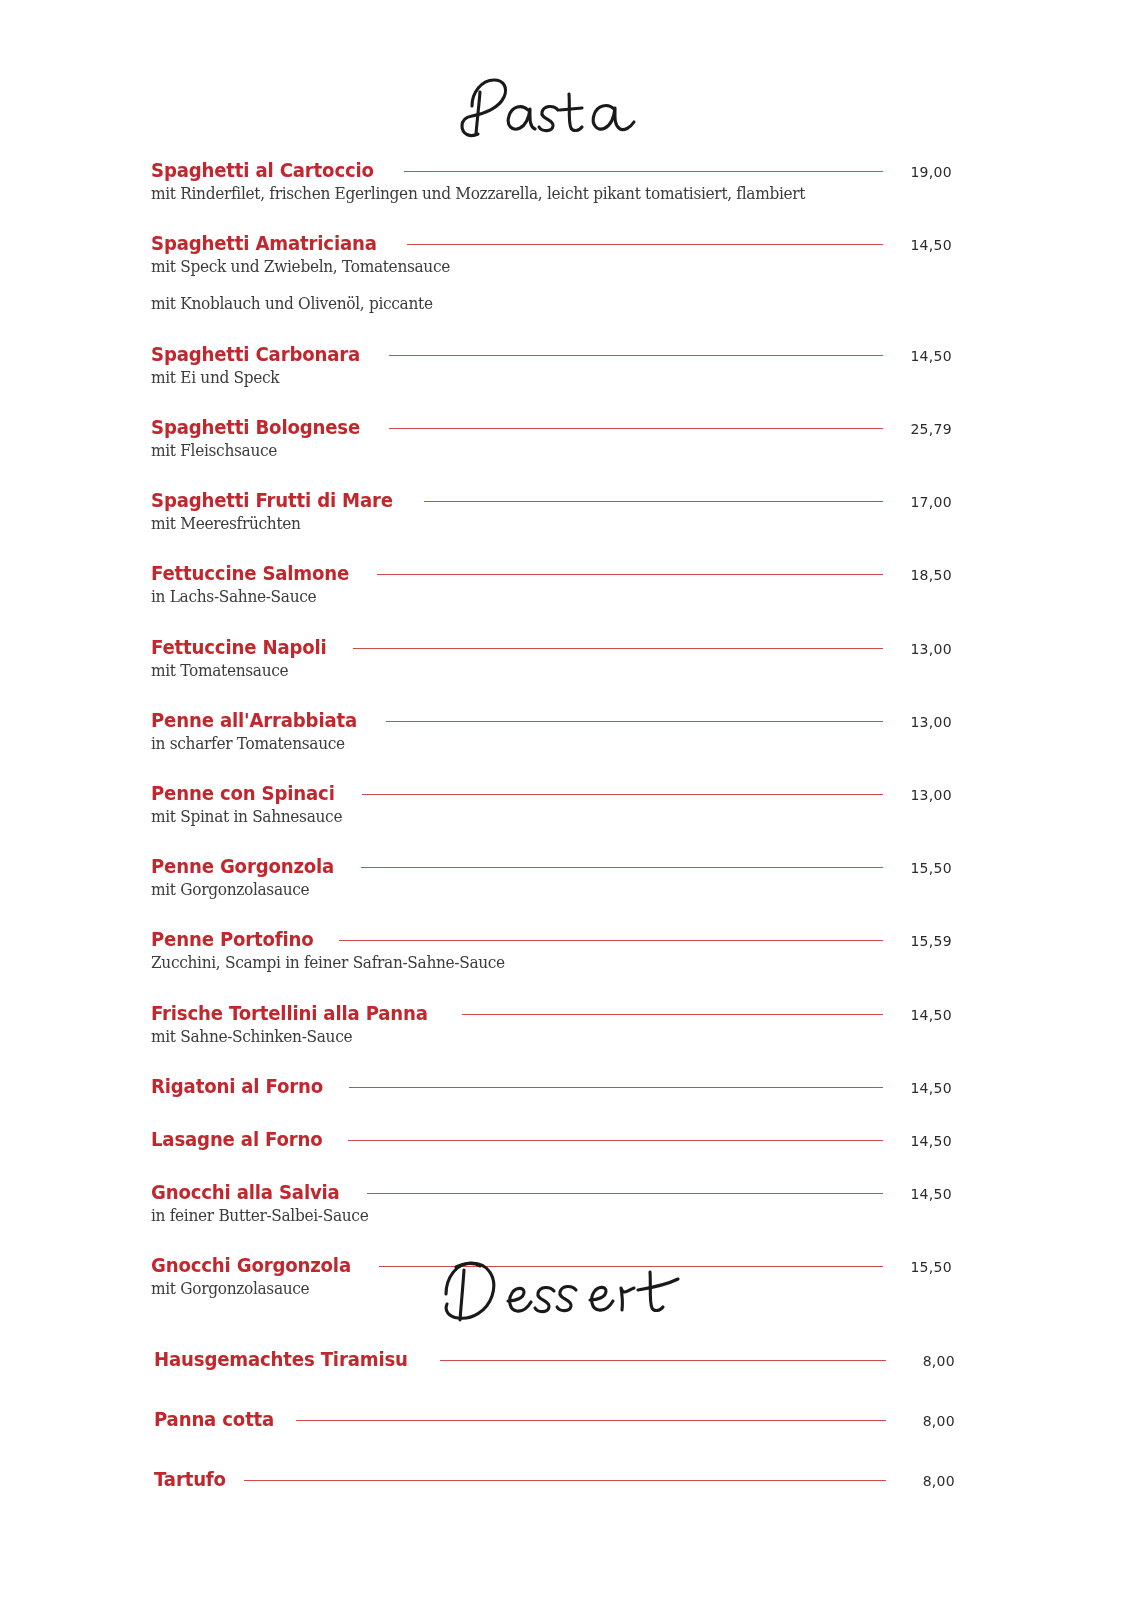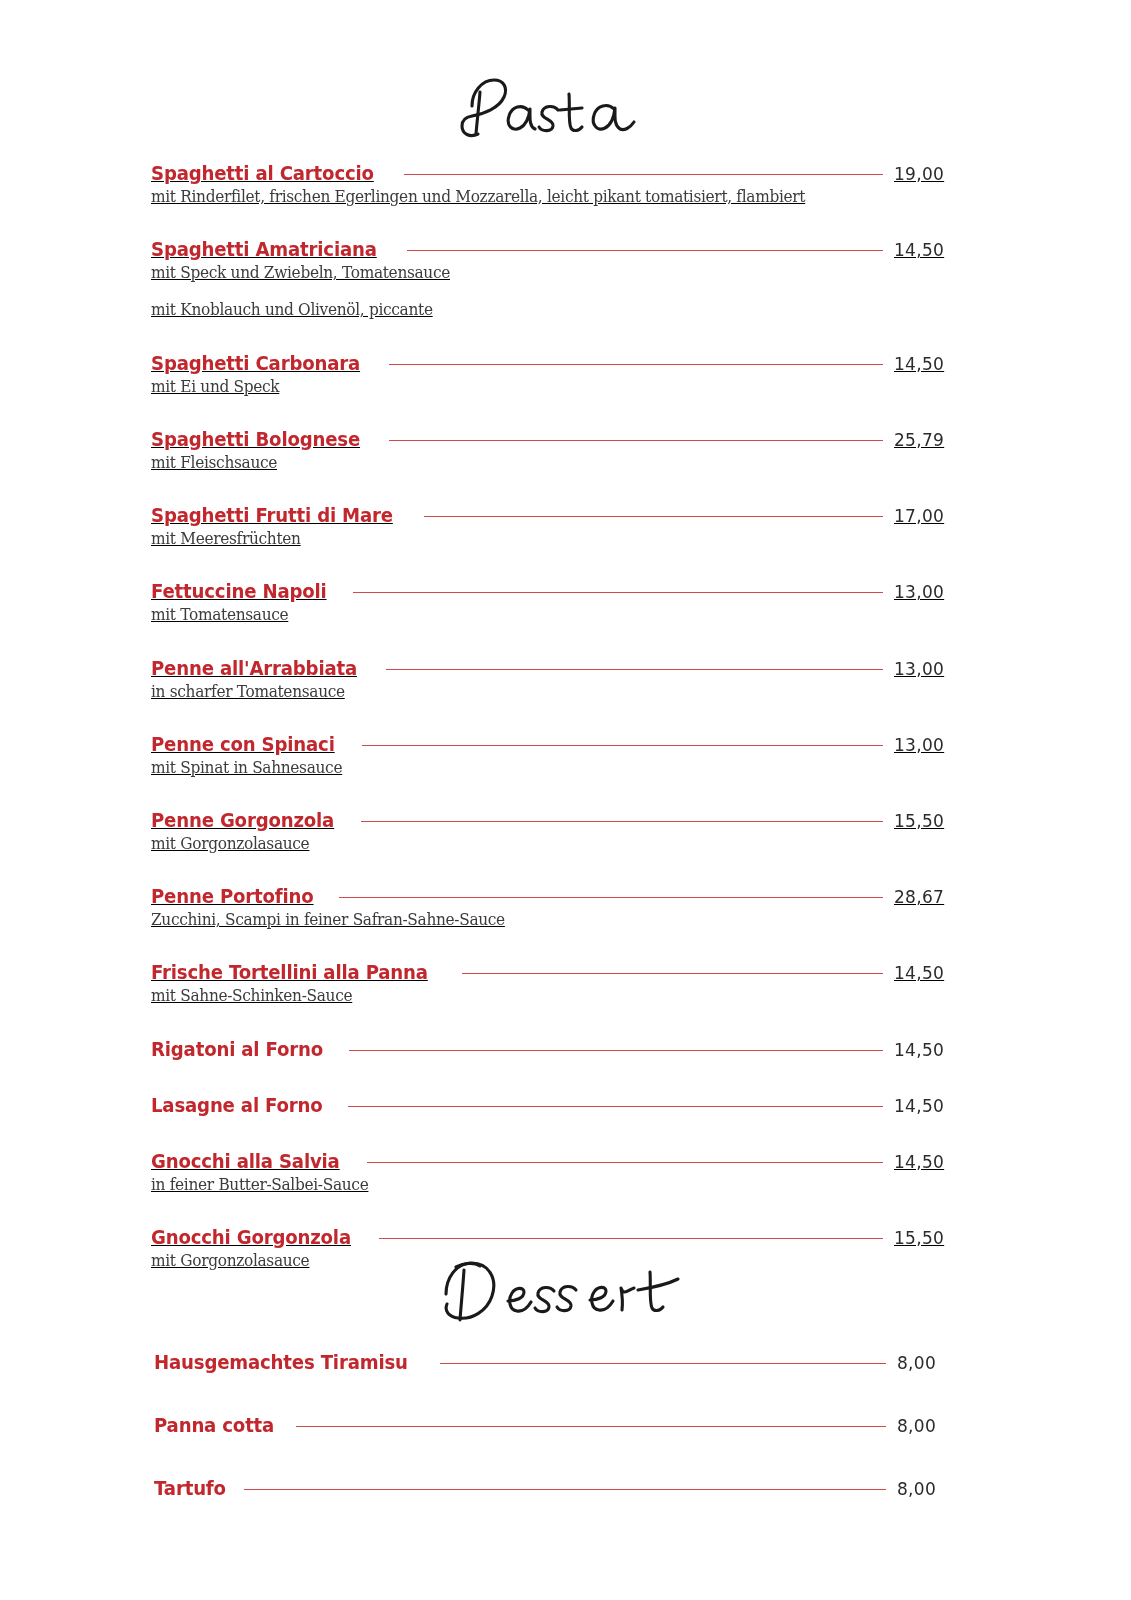--- a/index.html
+++ b/index.html
@@ -66,39 +66,40 @@
     background: #cf4a4a;
     margin: 0 11px 0 13px;
     position: relative;
     top: -5px;
     min-width: 18px;
   }
   .item-price {
     color: #2b2b2b;
     font-family: "DejaVu Sans", sans-serif;
     font-weight: 400;
-    font-size: 17px;
+    font-size: 14px;
     letter-spacing: 0.3px;
     flex: 0 0 58px;
+    text-align: right;
     white-space: nowrap;
     margin-top: 16px;
   }
   .item-desc {
     color: #3c3c3c;
     font-family: "DejaVu Serif", serif;
     font-weight: 400;
     font-size: 16.3px;
     letter-spacing: -0.35px;
     margin-top: 2px;
     line-height: 1.18;
     white-space: nowrap;
     transform: scaleX(0.945);
     transform-origin: left center;
   }
-  .menu-item.has-desc { margin-bottom: 18px; text-decoration: underline; }
+  .menu-item.has-desc { margin-bottom: 18px; }
   .menu-item.no-desc  { margin-bottom: 19px; }
 
   
   #pasta-heading-wrap { position: absolute; left: 0; top: 72px; width: 1131px; }
   #pasta-list-wrap    { position: absolute; left: 151px; top: 148px; width: 801px; }
   #dessert-heading-wrap { position: absolute; left: 0; top: 1254px; width: 1131px; }
   #dessert-list-wrap  { position: absolute; left: 154px; top: 1337px; width: 801px; }
 
   #dessert-list-wrap .menu-item.no-desc { margin-bottom: 26px; }
 </style>
@@ -169,20 +170,28 @@
         <li class="menu-item has-desc">
           <div class="item-row">
             <span class="item-name">Spaghetti Frutti di Mare</span>
             <span class="leader"></span>
             <span class="item-price">17,00</span>
           </div>
           <div class="item-desc">mit Meeresfrüchten</div>
         </li>
         <li class="menu-item has-desc">
           <div class="item-row">
+            <span class="item-name">Fettuccine Salmone</span>
+            <span class="leader"></span>
+            <span class="item-price">18,50</span>
+          </div>
+          <div class="item-desc">in Lachs-Sahne-Sauce</div>
+        </li>
+        <li class="menu-item has-desc">
+          <div class="item-row">
             <span class="item-name">Fettuccine Napoli</span>
             <span class="leader"></span>
             <span class="item-price">13,00</span>
           </div>
           <div class="item-desc">mit Tomatensauce</div>
         </li>
         <li class="menu-item has-desc">
           <div class="item-row">
             <span class="item-name">Penne all'Arrabbiata</span>
             <span class="leader"></span>
@@ -203,21 +212,21 @@
             <span class="item-name">Penne Gorgonzola</span>
             <span class="leader"></span>
             <span class="item-price">15,50</span>
           </div>
           <div class="item-desc">mit Gorgonzolasauce</div>
         </li>
         <li class="menu-item has-desc">
           <div class="item-row">
             <span class="item-name">Penne Portofino</span>
             <span class="leader"></span>
-            <span class="item-price">28,67</span>
+            <span class="item-price">15,59</span>
           </div>
           <div class="item-desc">Zucchini, Scampi in feiner Safran-Sahne-Sauce</div>
         </li>
         <li class="menu-item has-desc">
           <div class="item-row">
             <span class="item-name">Frische Tortellini alla Panna</span>
             <span class="leader"></span>
             <span class="item-price">14,50</span>
           </div>
           <div class="item-desc">mit Sahne-Schinken-Sauce</div>

